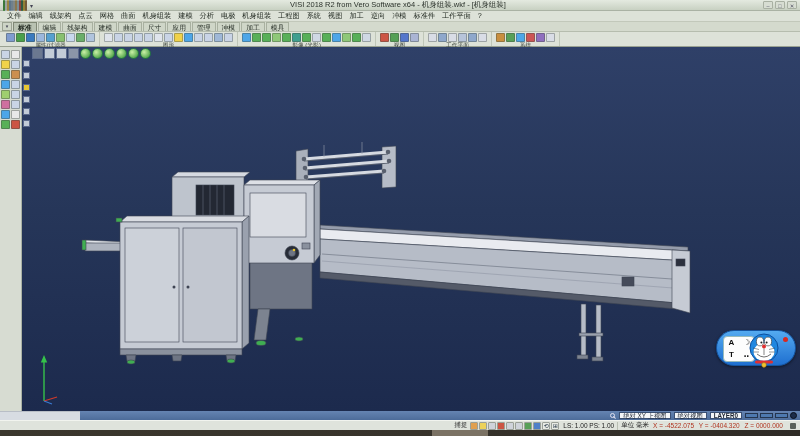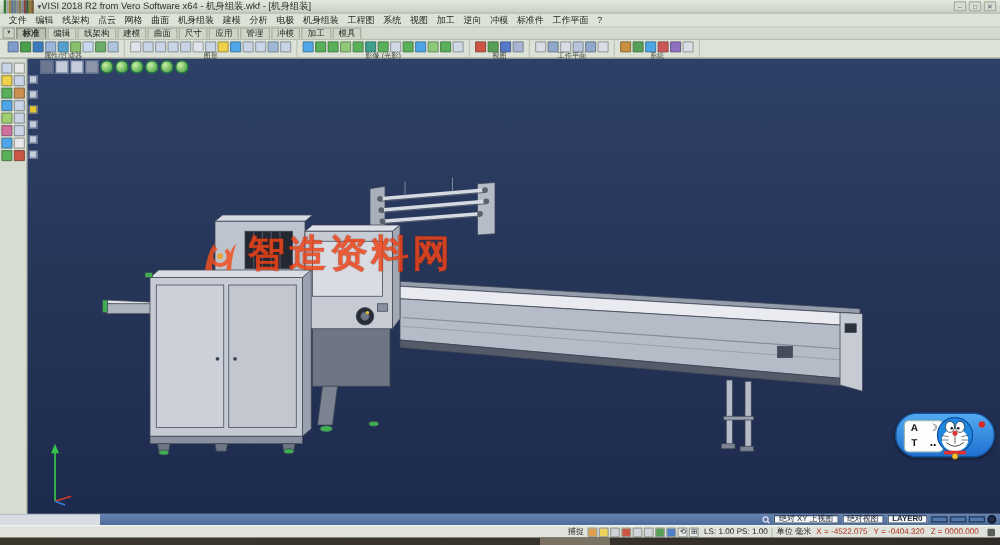--- a/index.html
+++ b/index.html
@@ -5,21 +5,21 @@
   * { margin:0; padding:0; box-sizing:border-box; }
   html,body { width:800px; height:436px; overflow:hidden; }
   body { font-family:"Liberation Sans","DejaVu Sans",sans-serif; font-size:7.5px; color:#222; background:#d7dcd2; }
   .app { width:800px; height:436px; display:flex; flex-direction:column; }
 
   
   .titlebar { height:11px; background:linear-gradient(#e4eae0,#c8d1c2); display:flex; align-items:center; padding:0 3px; border-bottom:1px solid #aab2a4; }
   .qa { display:flex; gap:2px; align-items:center; }
   .qa .qicon { width:8px; height:8px; border-radius:1px; border:1px solid rgba(60,70,60,.45); }
   .qa .caret { font-size:6px; color:#445; margin-left:1px; }
-  .title-text { flex:1; text-align:left; font-size:7.5px; color:#2c332c; white-space:nowrap; overflow:hidden; }
+  .title-text { flex:1; text-align:center; font-size:7.5px; color:#2c332c; white-space:nowrap; overflow:hidden; }
   .win-controls { display:flex; gap:2px; }
   .win-controls .wc { width:10px; height:8px; font-size:5.5px; line-height:8px; text-align:center; color:#556; background:#d7ddd2; border:1px solid #a8b0a2; border-radius:1px; }
 
   
   .menubar { height:11px; background:#dde2d8; display:flex; align-items:center; padding:0 4px; gap:1px; border-bottom:1px solid #c2c8ba; }
   .menubar .mitem { padding:0 3px; font-size:7.2px; color:#1c241c; white-space:nowrap; }
 
   
   .tabrow { height:10px; background:#d4dacd; display:flex; align-items:flex-end; padding:0 2px; gap:1px; border-bottom:1px solid #b6bdae; }
   .tabmenu { width:10px; height:9px; background:#cdd4c6; border:1px solid #9aa292; font-size:5px; line-height:7px; text-align:center; color:#445; }
@@ -363,29 +363,20 @@
         <div style="display:flex;flex-direction:column;gap:5px;">
             <span class="sicon" style="background: rgb(195, 204, 216);"></span>
             <span class="sicon" style="background: rgb(195, 204, 216);"></span>
             <span class="sicon" style="background: rgb(232, 200, 50);"></span>
             <span class="sicon" style="background: rgb(195, 204, 216);"></span>
             <span class="sicon" style="background: rgb(195, 204, 216);"></span>
             <span class="sicon" style="background: rgb(195, 204, 216);"></span>
           </div>
       </div>
 
-      <div class="watermark">
-        <svg width="36" height="36" viewBox="0 0 36 36">
-          <path d="M7 30 C9 19 11 13 15 8 C13 17 12 24 13 30 Z" fill="#f05020"></path>
-          <circle cx="19" cy="19" r="7" fill="none" stroke="#f05020" stroke-width="3.2" stroke-dasharray="30 8"></circle>
-          <circle cx="19" cy="19" r="2.4" fill="#f0a020"></circle>
-          <path d="M24 30 C26 17 29 11 32 9 C29 18 28 24 28 30 Z" fill="#f05020"></path>
-        </svg>
-        <span class="wtext">智造资料网</span>
-      </div>
 
       <svg class="axis-triad" width="26" height="52" viewBox="0 0 26 52">
         <line x1="8" y1="48" x2="8" y2="7" stroke="#35c24a" stroke-width="1.4"></line>
         <polygon points="8,2 4.8,9.5 11.2,9.5" fill="#35c24a"></polygon>
         <line x1="8" y1="48" x2="21" y2="44" stroke="#d03a2a" stroke-width="1.2"></line>
         <line x1="8" y1="48" x2="16" y2="51" stroke="#3a7ad0" stroke-width="1.2"></line>
       </svg>
 
       <div class="dora">
         <div class="dora-panel">

